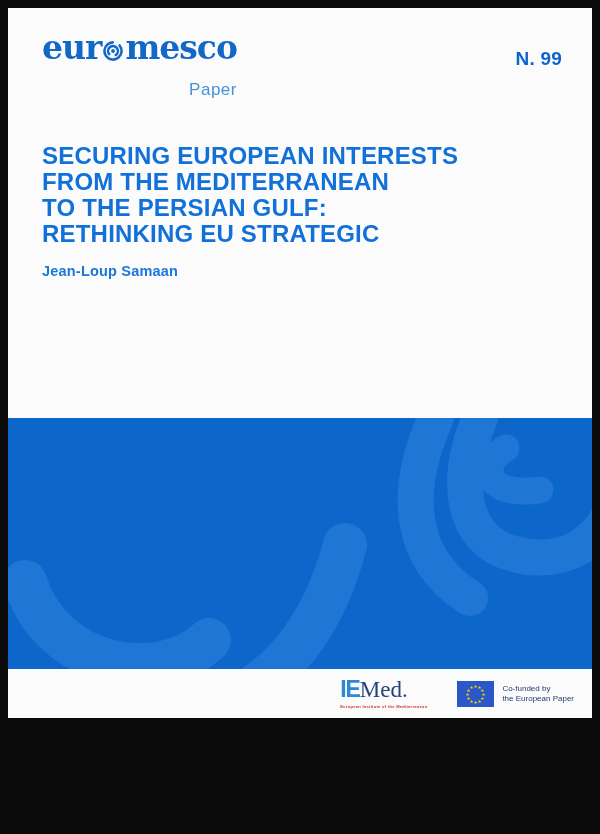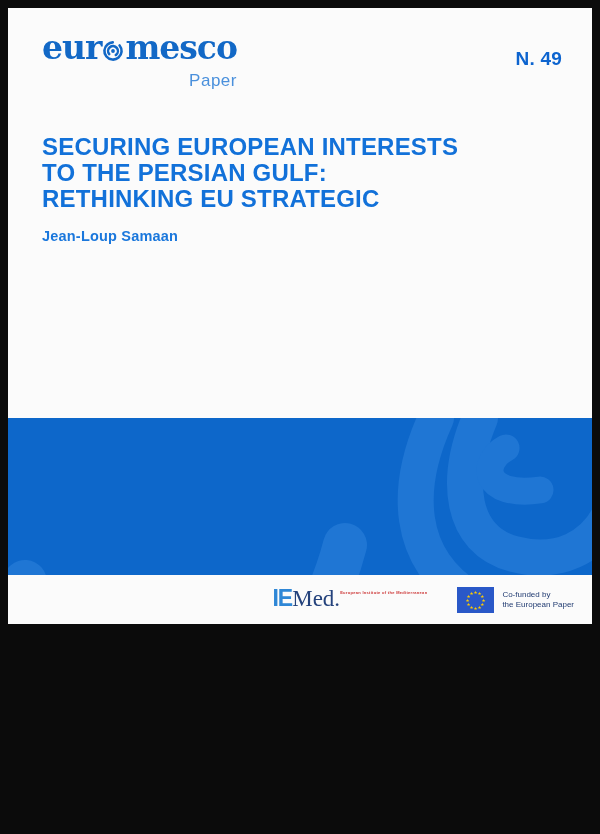--- a/index.html
+++ b/index.html
@@ -1,42 +1,42 @@
 <!DOCTYPE html>
 <html><head>
 <meta charset="utf-8">
 <style>
   html,body{margin:0;padding:0;background:#0b0b0b;}
   .frame{width:600px;height:834px;background:#0b0b0b;box-sizing:border-box;padding:8px;position:relative;overflow:hidden;}
-  .page{width:584px;height:616px;background:#fbfbfb;position:relative;overflow:hidden;
+  .page{width:584px;height:710px;background:#fbfbfb;position:relative;overflow:hidden;
         font-family:"Liberation Sans","DejaVu Sans",sans-serif;}
 
   
   .header{display:flex;justify-content:space-between;align-items:flex-start;padding:22px 30px 0 34px;}
   .logo-block{display:inline-block;}
   .logo-word{font-family:"DejaVu Serif","Liberation Serif",serif;font-weight:700;
              font-size:33px;line-height:36px;color:#1268c6;letter-spacing:-1px;white-space:nowrap;}
   .spiral{display:inline-block;vertical-align:baseline;transform:translateY(3px);margin:0 1px;}
   .paper-sub{text-align:right;font-size:17px;line-height:19px;color:#4a90dc;font-weight:400;
-             letter-spacing:0.5px;margin-top:5px;}
+             letter-spacing:0.5px;margin-top:14px;}
   .issue{font-size:19px;font-weight:700;color:#0d64cf;margin-top:18px;letter-spacing:0.2px;}
 
   
   .title{margin:44px 30px 0 34px;font-size:24px;line-height:26px;font-weight:700;color:#1271d9;letter-spacing:0.2px;}
   .title span{display:block;}
   .author{margin:16px 34px 0;font-size:14.5px;font-weight:700;color:#1a77dc;letter-spacing:0.2px;}
 
   
   .band{position:absolute;left:0;right:0;top:410px;height:359px;background:#0d67ca;overflow:hidden;}
   .band svg{position:absolute;left:0;top:0;}
 
   
   .footer{position:absolute;left:0;right:0;bottom:0;height:49px;background:#fbfbfb;
           display:flex;align-items:center;justify-content:flex-end;padding-right:18px;gap:30px;}
-  .iemed{display:flex;flex-direction:row;align-items:flex-start;}
+  .iemed{display:flex;flex-direction:column;align-items:flex-start;}
   .iemed-word{line-height:21px;white-space:nowrap;}
   .iemed-ie{font-family:"Liberation Sans",sans-serif;font-weight:700;font-size:23px;color:#2f87d6;letter-spacing:-1px;}
   .iemed-med{font-family:"Liberation Serif","DejaVu Serif",serif;font-size:23px;color:#24427c;}
   .iemed-tag{font-size:4px;letter-spacing:0.3px;color:#cc3333;margin-top:2px;font-weight:700;}
   .eu{display:flex;align-items:center;}
   .eu-text{margin-left:8px;font-size:8px;line-height:10px;color:#223c72;font-weight:400;}
 </style>
 </head>
 <body>
 
@@ -45,25 +45,26 @@
 
     <div class="header">
       <div class="logo-block">
         <div class="logo-word"><span>eur</span><span class="spiral"><svg width="22" height="22" viewBox="0 0 22 22">
             <circle cx="11" cy="11" r="8.6" fill="none" stroke="#1268c6" stroke-width="2.6" stroke-dasharray="46 8" stroke-linecap="round" transform="rotate(-40 11 11)"></circle>
             <circle cx="11" cy="11" r="4.9" fill="none" stroke="#1268c6" stroke-width="2.5" stroke-dasharray="23 8" stroke-linecap="round" transform="rotate(140 11 11)"></circle>
             <circle cx="11" cy="11" r="1.9" fill="#1268c6"></circle>
           </svg></span><span>mesco</span></div>
         <div class="paper-sub">Paper</div>
       </div>
-      <div class="issue">N. 49</div>
+      <div class="issue">N. 99</div>
     </div>
 
     <div class="title">
       <span>SECURING EUROPEAN INTERESTS</span>
+      <span>FROM THE MEDITERRANEAN</span>
       <span>TO THE PERSIAN GULF:</span>
       <span>RETHINKING EU STRATEGIC</span>
     </div>
 
     <div class="author">Jean-Loup Samaan</div>
 
     <div class="band">
       <svg width="584" height="359" viewBox="0 0 584 359">
         <g fill="none" stroke="#1f76d4" stroke-linecap="round">
 

